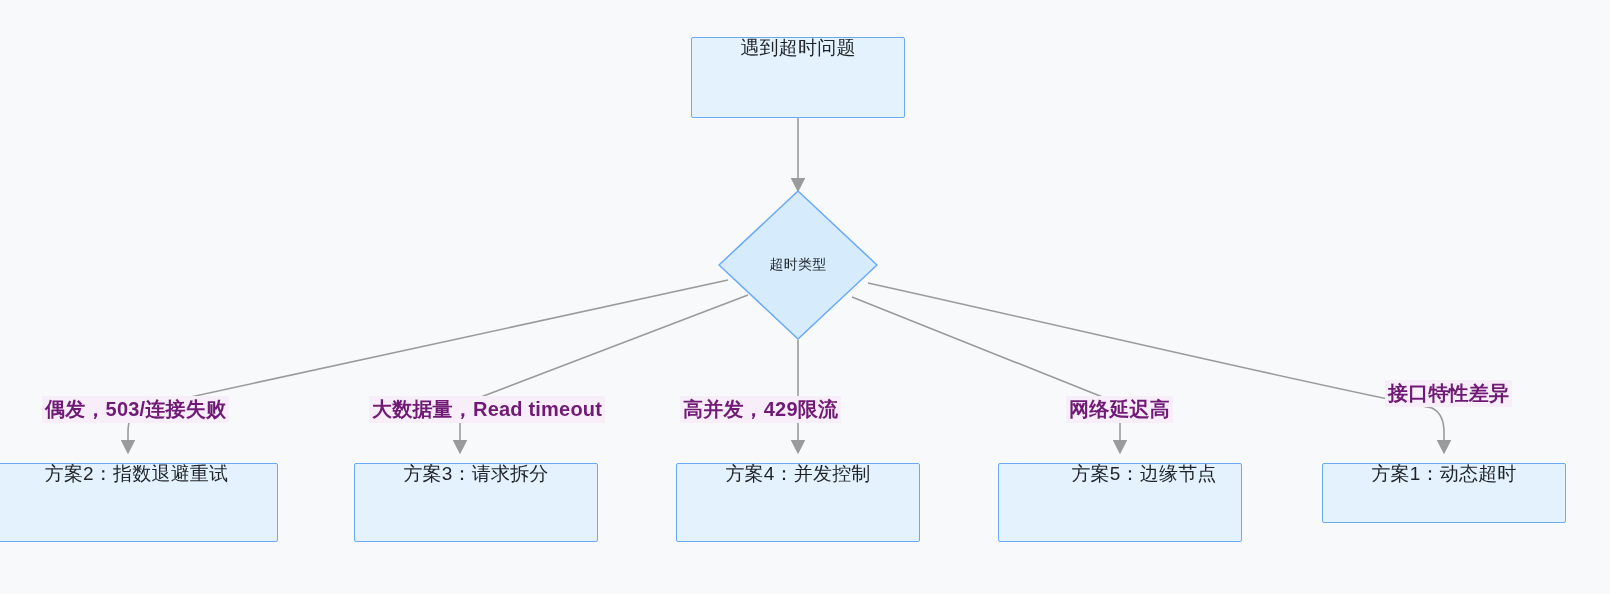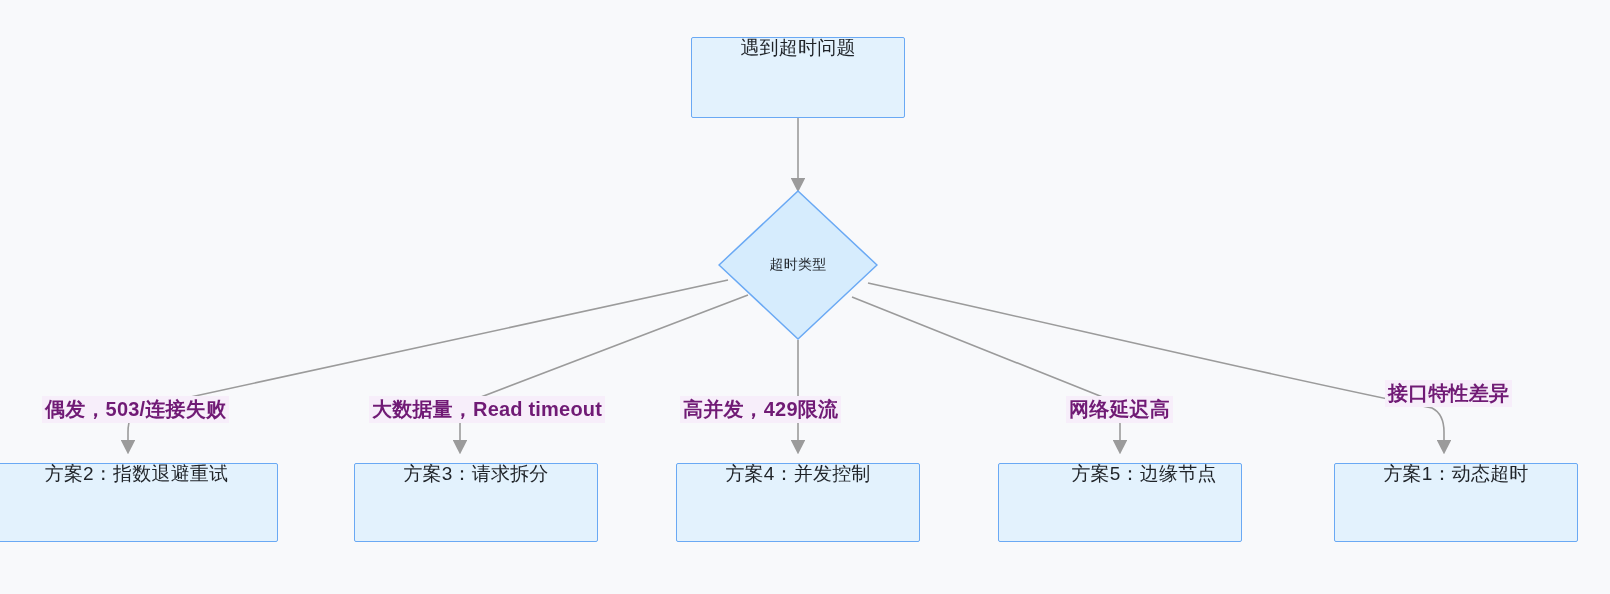--- a/index.html
+++ b/index.html
@@ -127,17 +127,17 @@
   </div>
 
   <div class="node" style="left:676px; top:463px; width:244px; height:79px;">
     <span class="node-label">方案4：并发控制</span>
   </div>
 
   <div class="node" style="left:998px; top:463px; width:244px; height:79px;padding-left:48px;">
     <span class="node-label">方案5：边缘节点</span>
   </div>
 
-  <div class="node" style="left:1322px; top:463px; width:244px; height:79px;margin-left:12px;">
+  <div class="node" style="left:1322px; top:463px; width:244px; height:60px;">
     <span class="node-label">方案1：动态超时</span>
   </div>
 
 </div>
 
 </body></html>

